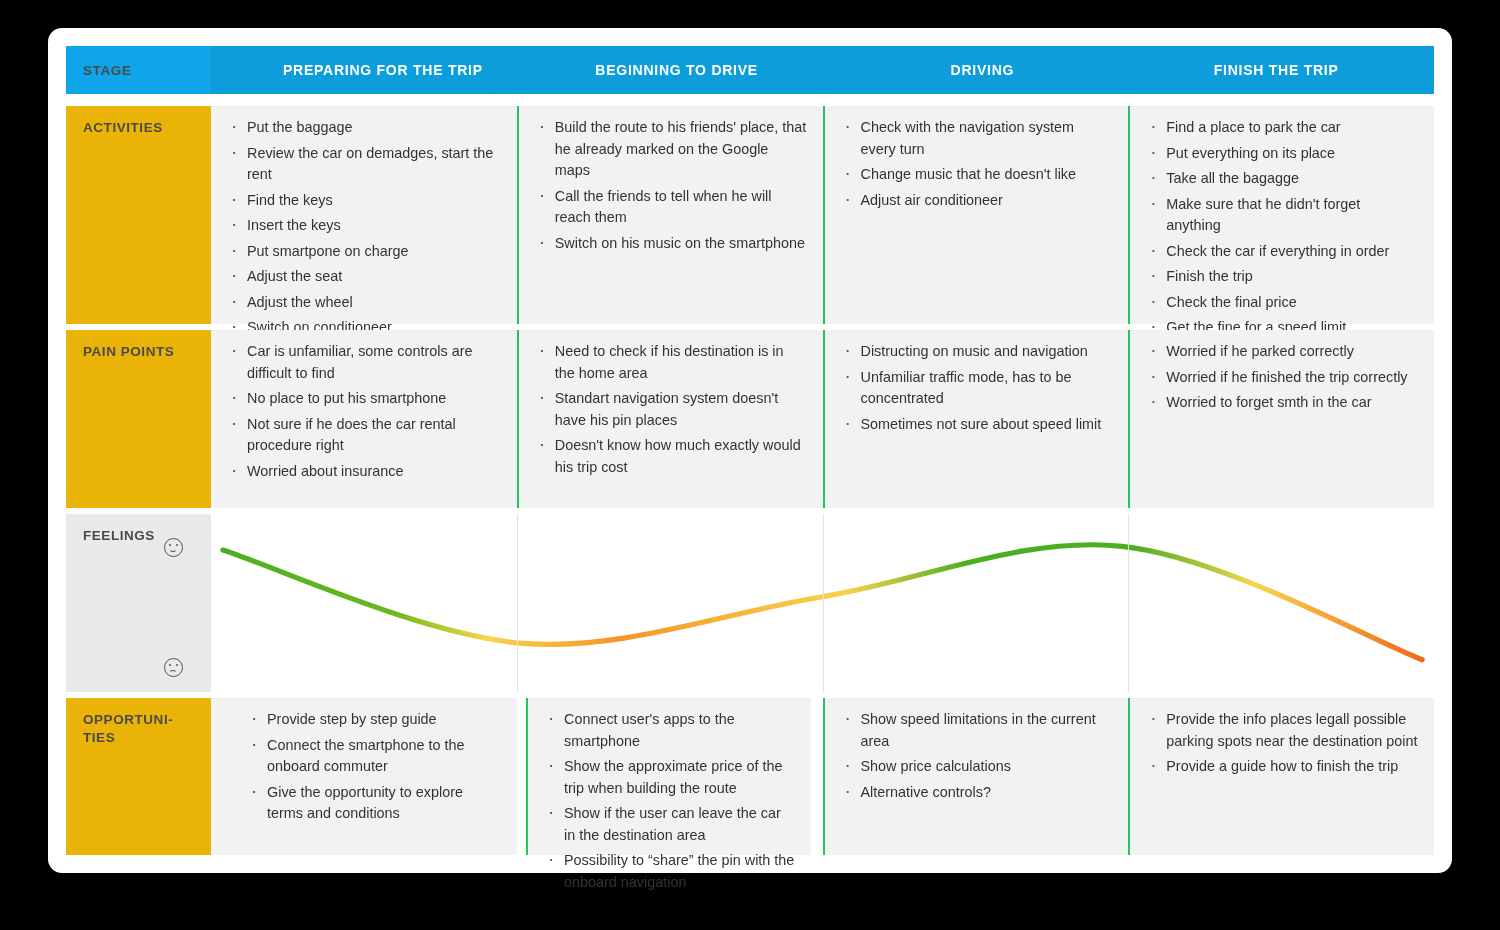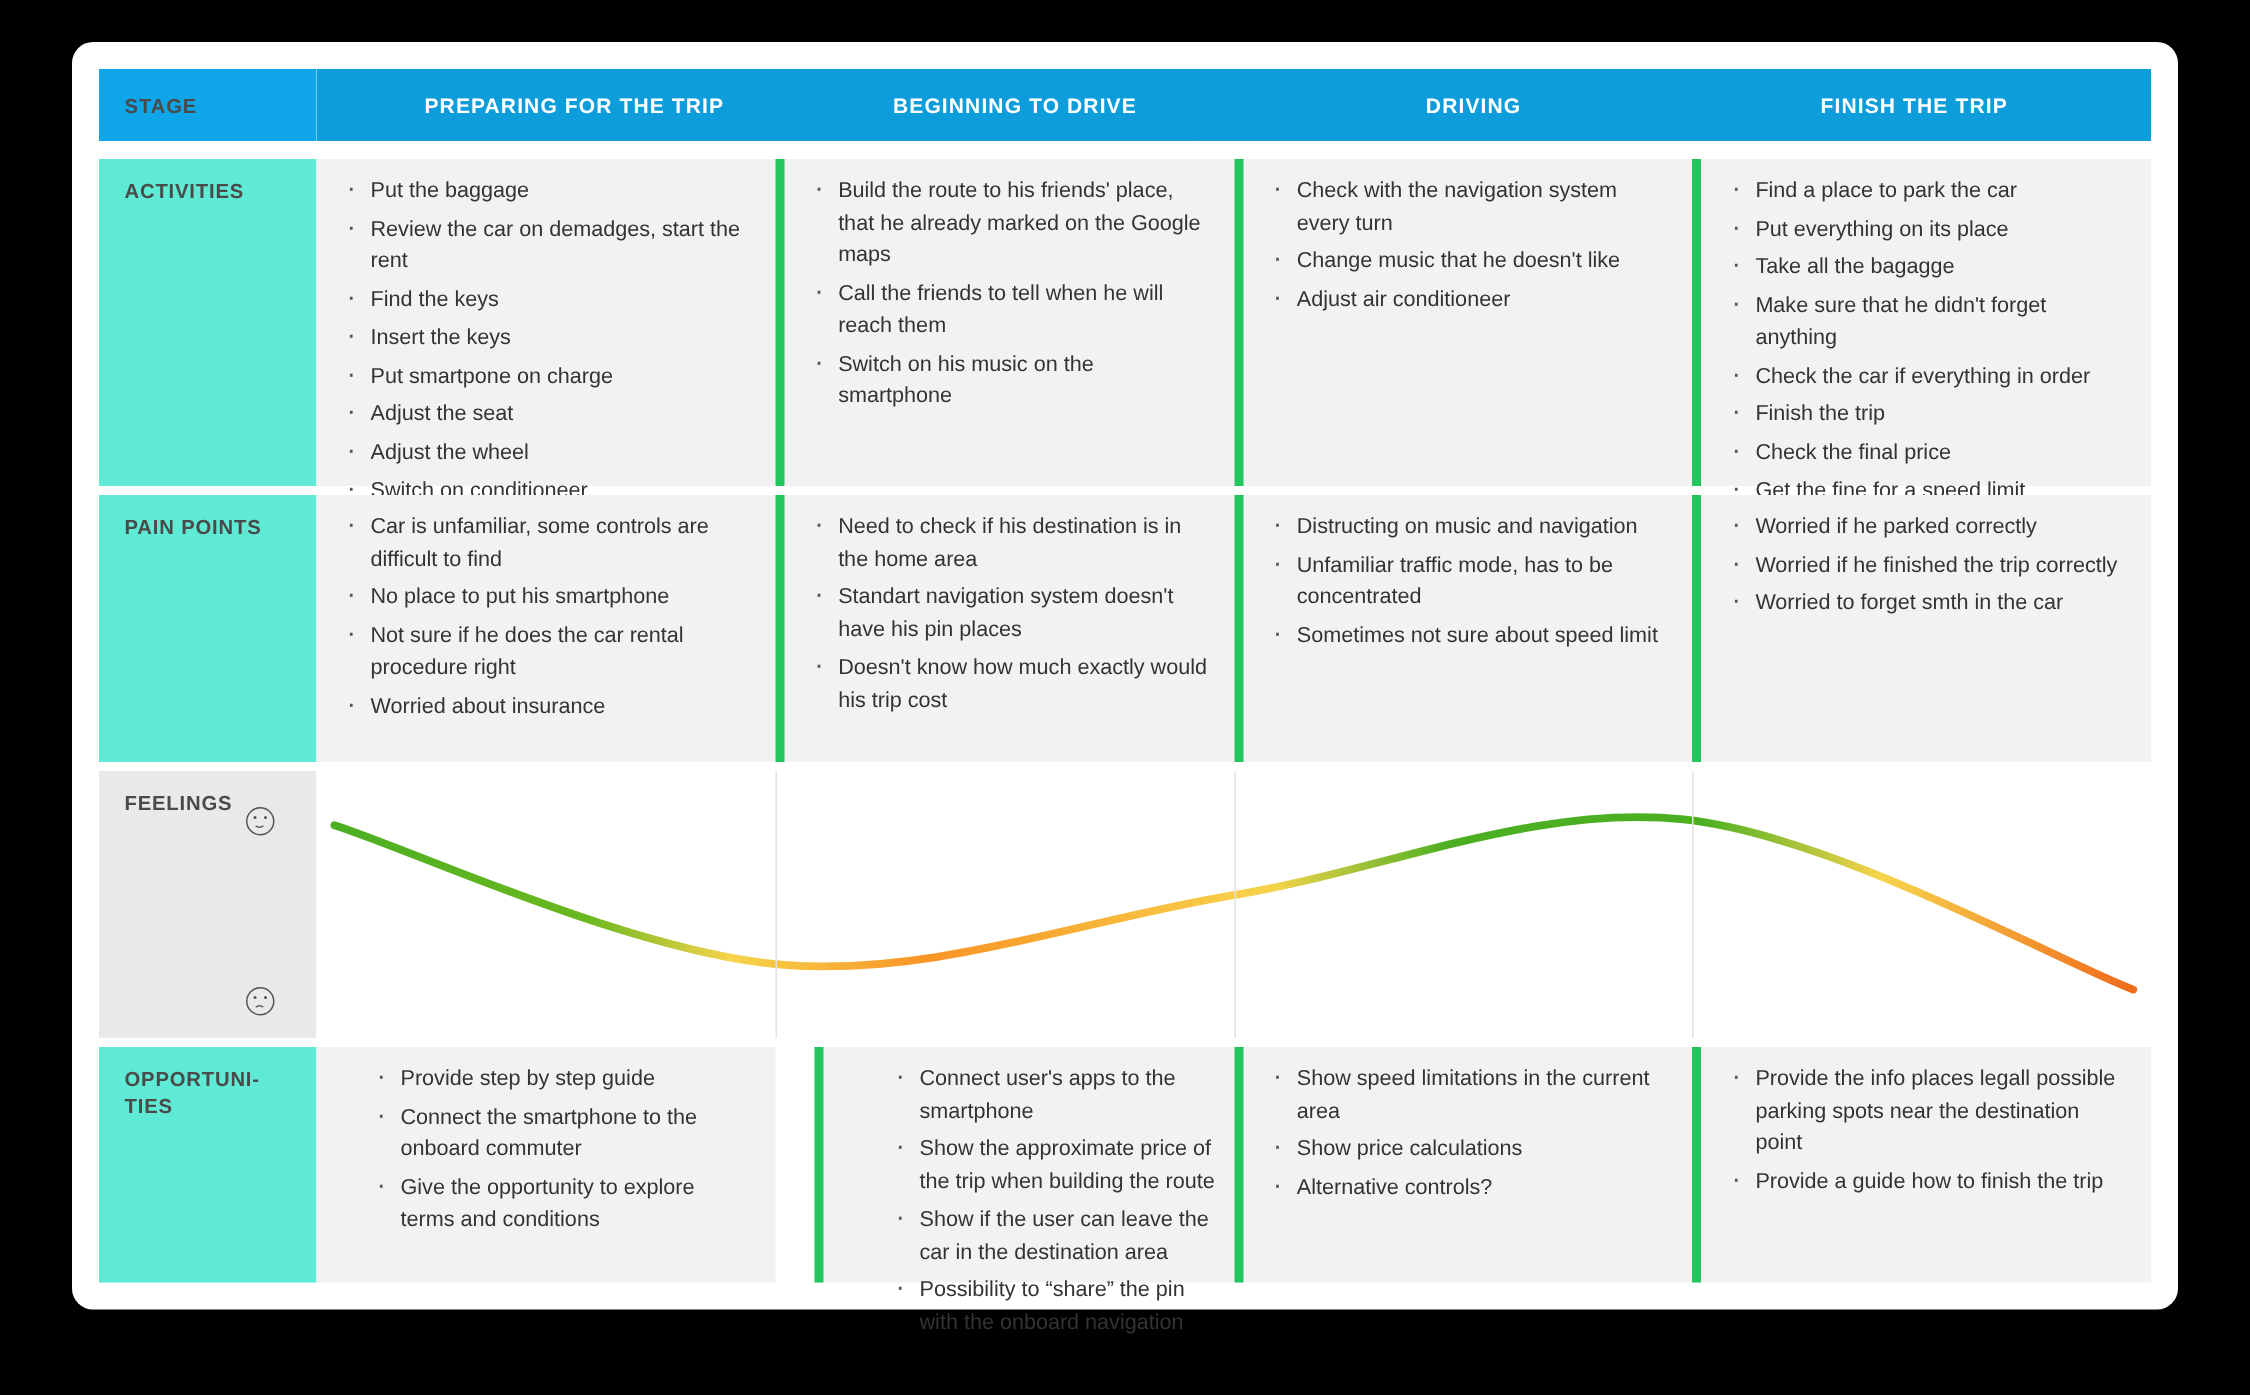--- a/index.html
+++ b/index.html
@@ -28,37 +28,37 @@
     position: absolute;
     left: 18px;
     right: 18px;
   }
   .label-cell {
     position: absolute;
     left: 0;
     top: 0;
     width: 145px;
     height: 100%;
-    background: #5eead4;
+    background: #eab308;
     box-sizing: border-box;
     padding: 13px 0 0 17px;
     font-size: 13.5px;
     font-weight: bold;
     letter-spacing: .55px;
     color: #4a4a4a;
     line-height: 18px;
   }
 
   .body-cell {
     position: absolute;
     top: 0;
     height: 100%;
     background: #f2f2f2;
     box-sizing: border-box;
-    border-left: 6px solid #22c55e;
+    border-left: 2px solid #22c55e;
   }
   .body-cell.first { border-left: none; }
 
   ul.bullets {
     list-style: none;
     margin: 0;
     padding: 11px 16px 0 16px;
   }
   ul.bullets li {
     position: relative;
@@ -299,21 +299,21 @@
       <div>OPPORTUNI-</div>
       <div>TIES</div>
     </div>
     <div class="body-cell first" style="left: 145px; width: 305.75px; padding-left: 20px;">
       <ul class="bullets">
           <li>Provide step by step guide</li>
           <li>Connect the smartphone to the onboard commuter</li>
           <li>Give the opportunity to explore terms and conditions</li>
         </ul>
     </div>
-    <div class="body-cell" style="left: 477px; width: 285px; padding-left: 28px;">
+    <div class="body-cell" style="left: 460px; width: 285px;">
       <ul class="bullets">
           <li>Connect user's apps to the smartphone</li>
           <li>Show the approximate price of the trip when building the route</li>
           <li>Show if the user can leave the car in the destination area</li>
           <li>Possibility to “share” the pin with the onboard navigation</li>
         </ul>
     </div>
     <div class="body-cell" style="left: 756.5px; width: 305.75px;">
       <ul class="bullets">
           <li>Show speed limitations in the current area</li>

